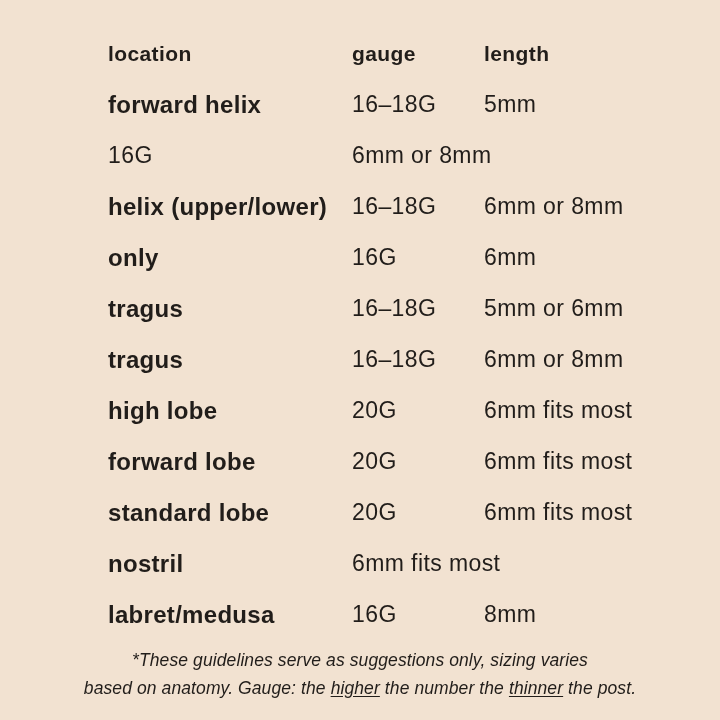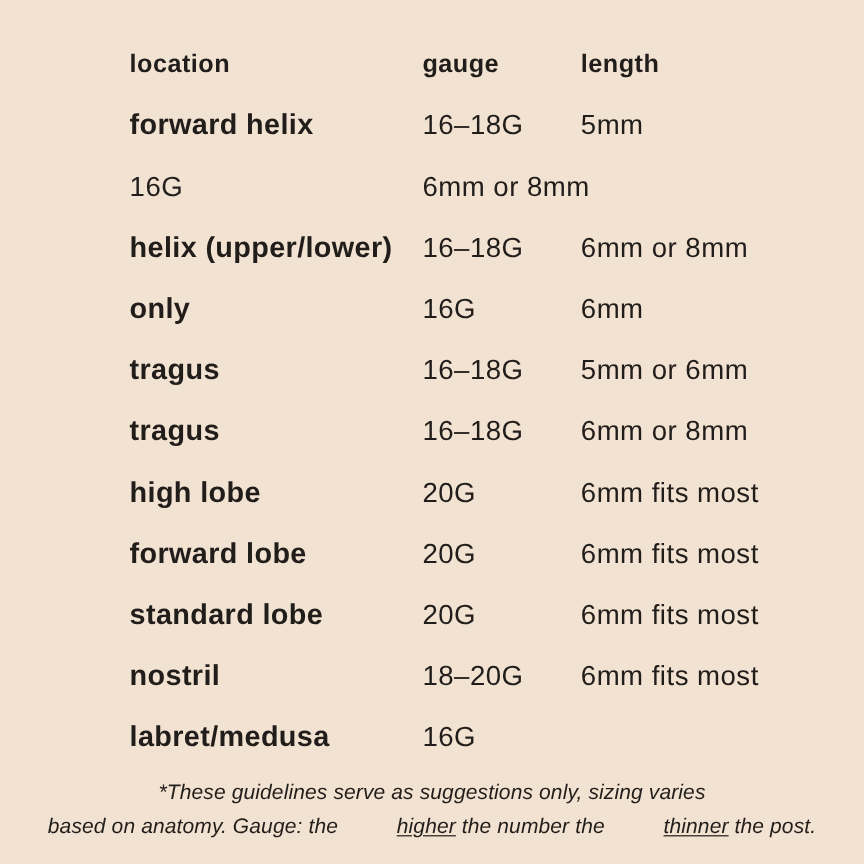--- a/index.html
+++ b/index.html
@@ -52,21 +52,20 @@
     top: 646px;
     text-align: center;
     font-style: italic;
     font-size: 17.5px;
     line-height: 28px;
     letter-spacing: 0.1px;
   }
   .footnote .u {
     text-decoration: underline;
     text-underline-offset: 2px;
-    margin-left: 44px;
   }
 </style>
 </head>
 <body>
 
 <div class="table-wrap">
   <div class="grid-row">
     <div class="hdr-cell">location</div>
     <div class="hdr-cell">gauge</div>
     <div class="hdr-cell">length</div>
@@ -120,27 +119,27 @@
   </div>
 
   <div class="grid-row">
     <div class="loc-cell">standard lobe</div>
     <div class="val-cell">20G</div>
     <div class="val-cell">6mm fits most</div>
   </div>
 
   <div class="grid-row">
     <div class="loc-cell">nostril</div>
-    <div class="val-cell">18–20G</div>
     <div class="val-cell">6mm fits most</div>
   </div>
 
   <div class="grid-row">
     <div class="loc-cell">labret/medusa</div>
     <div class="val-cell">16G</div>
+    <div class="val-cell">8mm</div>
   </div>
 </div>
 </div>
 
 <div class="footnote">
   <div>*These guidelines serve as suggestions only, sizing varies</div>
   <div><span>based on anatomy. Gauge: the </span><span class="u">higher</span><span> the number the </span><span class="u">thinner</span><span> the post.</span></div>
 </div>
 
 </body></html>

